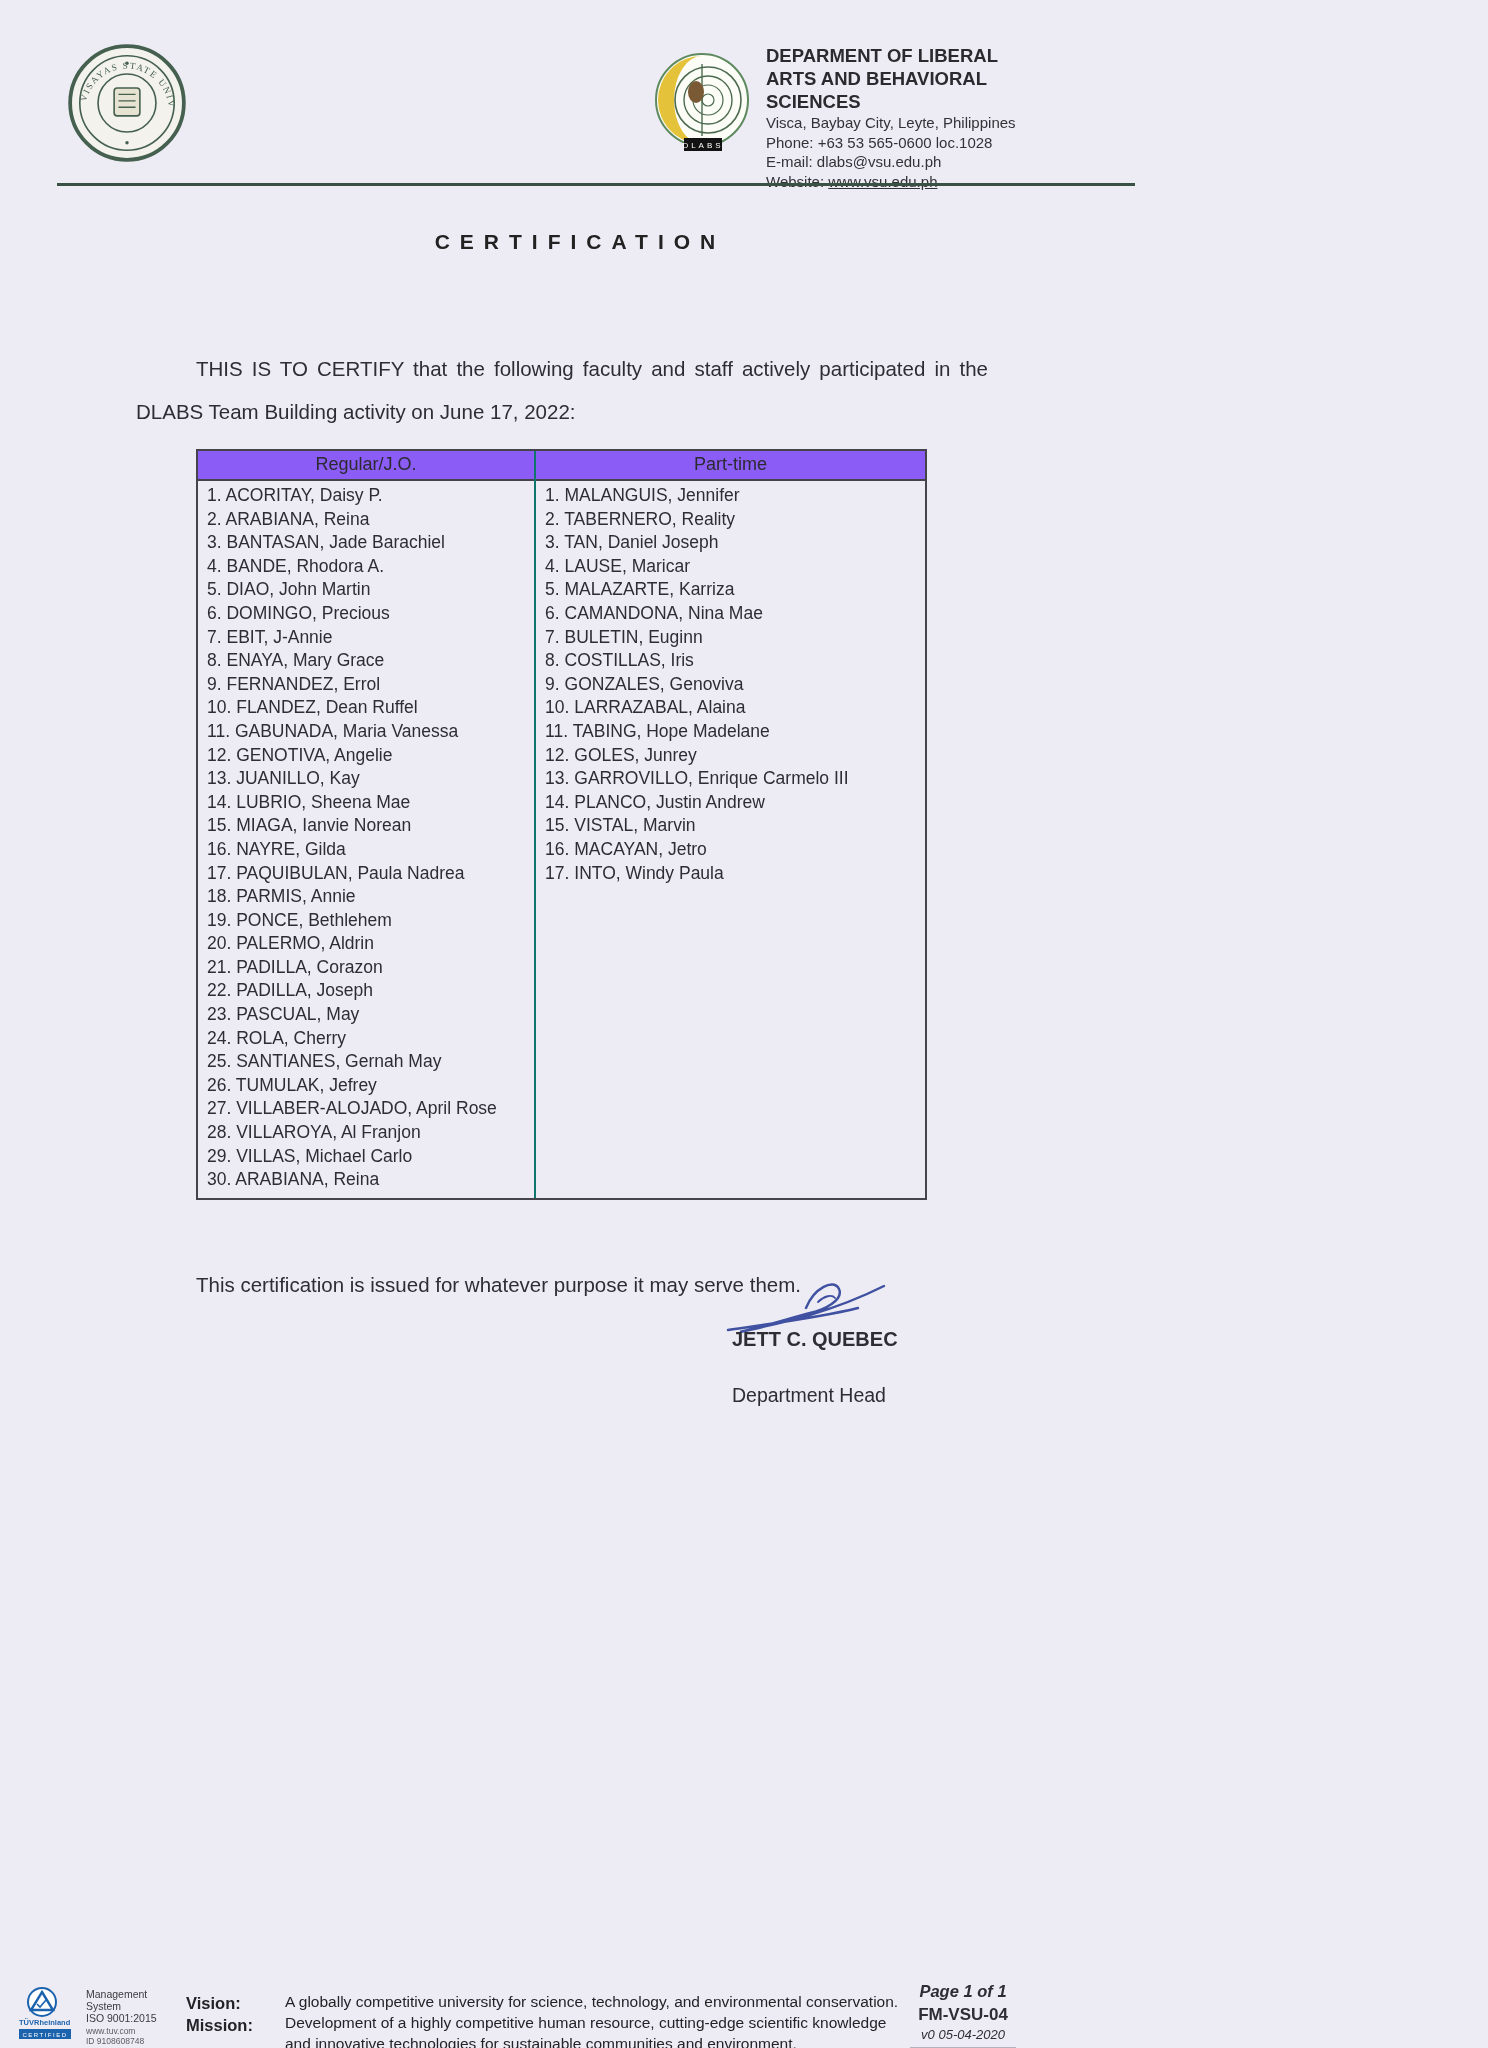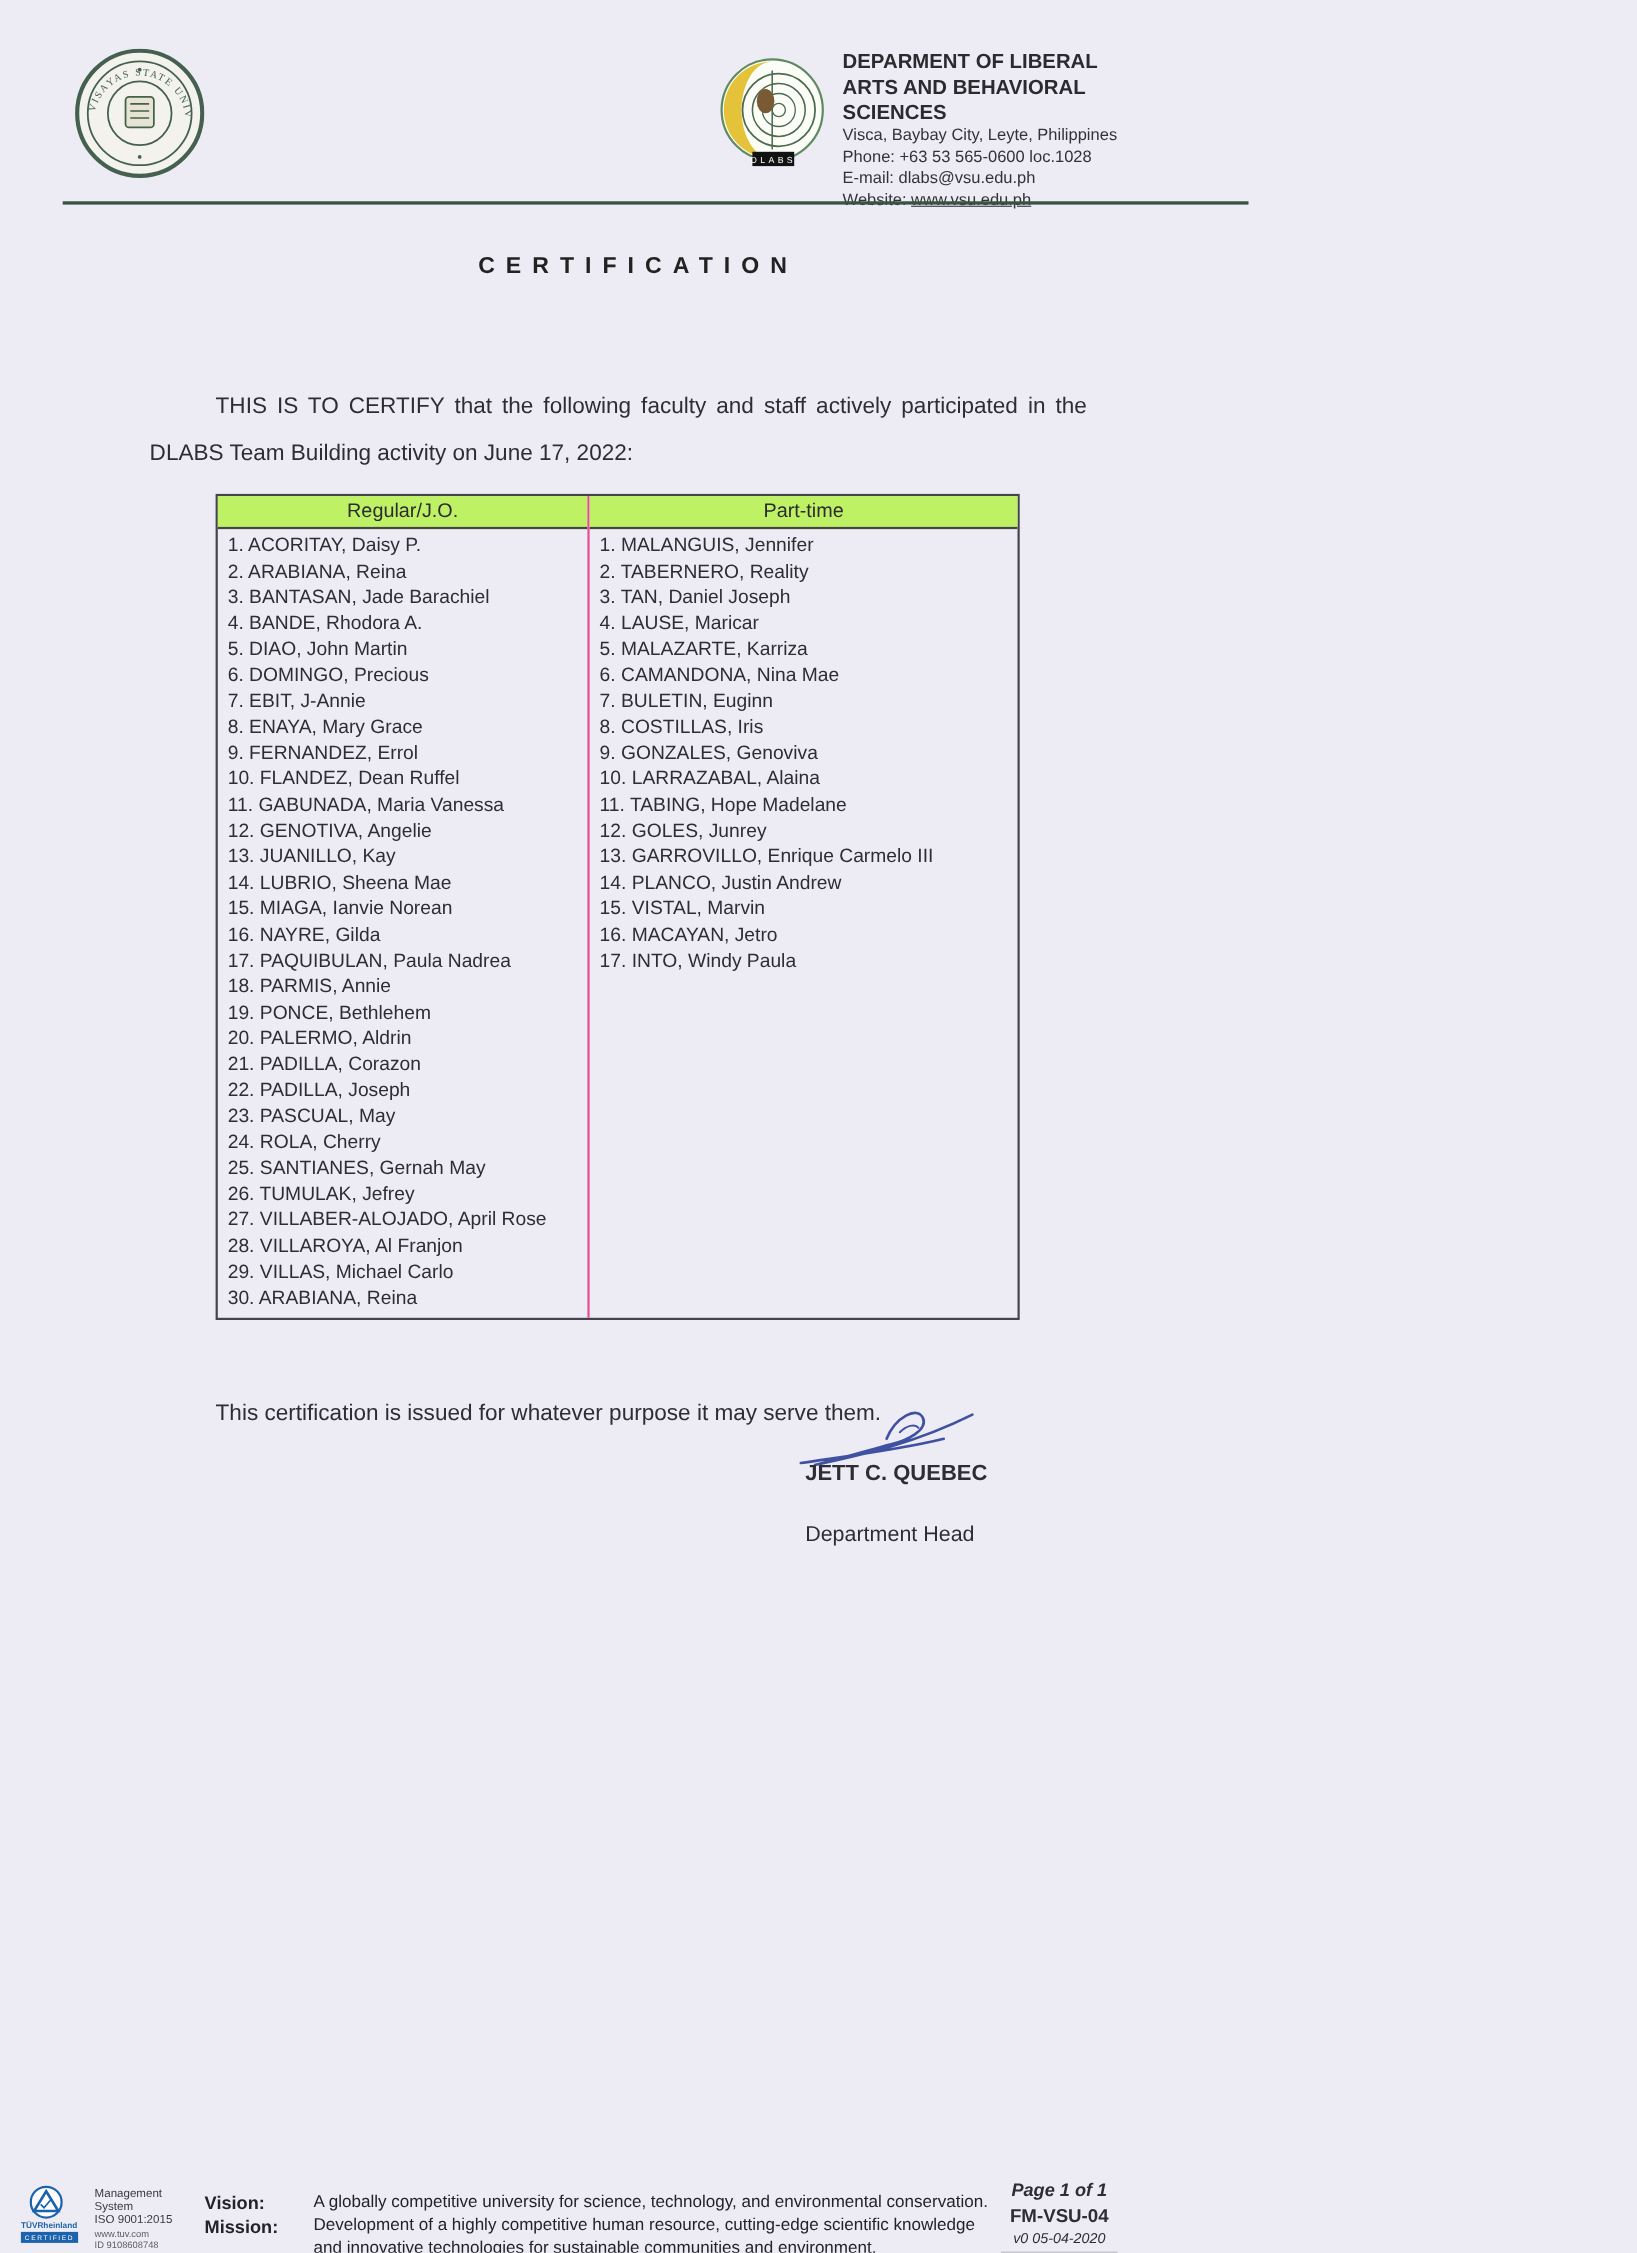--- a/index.html
+++ b/index.html
@@ -48,23 +48,23 @@
     position:absolute; left:196px; top:1252px; width:700px;
     font-size:20.5px;
   }
 
   
   .roster-table {
     position:absolute; left:196px; top:449px; width:731px;
     display:flex; border:2px solid #44444a; background:transparent;
   }
   .col { width:337px; display:flex; flex-direction:column; }
-  .col + .col { width:392px; border-left:2px solid #ec4899; }
+  .col + .col { width:392px; border-left:2px solid #0f766e; }
   .col-header {
-    background:#bef264; text-align:center; font-size:18px; color:#2b2b30;
+    background:#8b5cf6; text-align:center; font-size:18px; color:#2b2b30;
     padding:3px 0 4px; border-bottom:2px solid #44444a;
   }
   .col-body { padding:3px 6px 6px 9px; font-size:17.5px; line-height:23.6px; }
   .col-body > div { white-space:normal; }
 
   
   .sig-svg { position:absolute; left:688px; top:1272px; width:210px; height:78px; }
   .sig-name { position:absolute; left:732px; top:1328px; font-size:20px; font-weight:bold; }
   .sig-title { position:absolute; left:732px; top:1384px; font-size:19.5px; }
 

